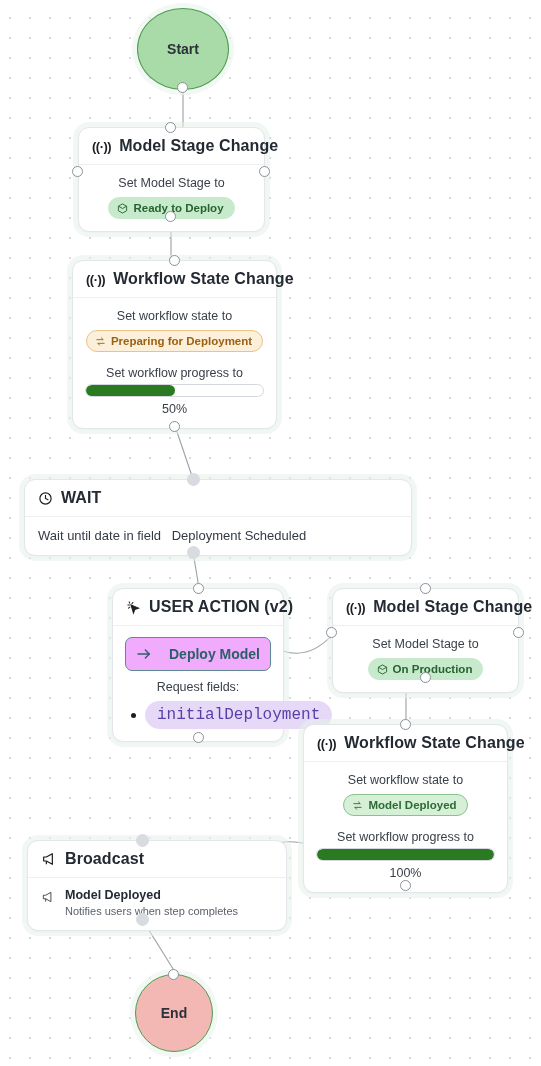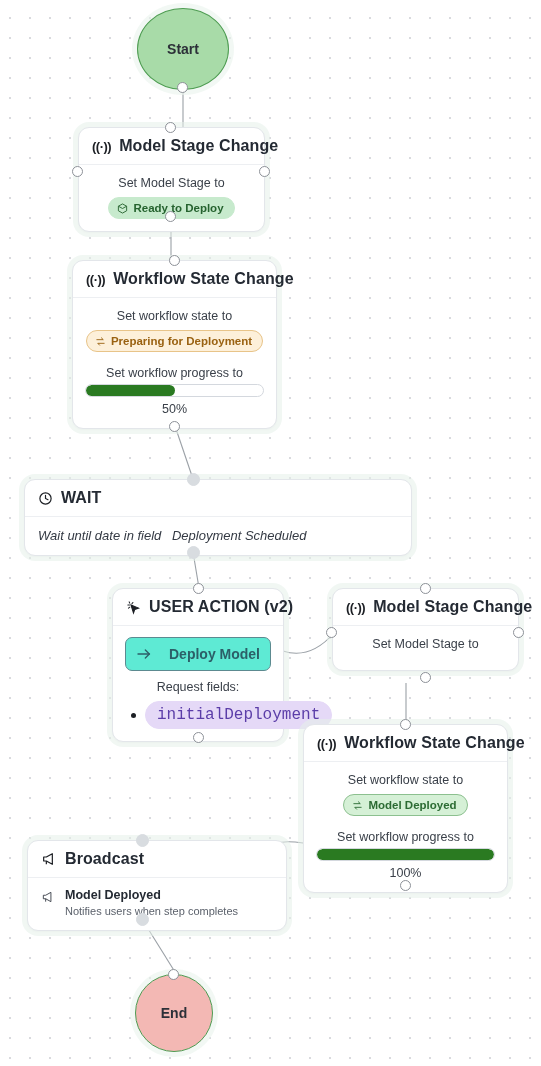--- a/index.html
+++ b/index.html
@@ -149,37 +149,36 @@
   }
   .end-circle {
     background: #f3b8b4;
     border: 1.5px solid #4e9c52;
   }
   .wait-row {
     padding: 11px 13px 12px 13px;
     font-size: 13px;
     color: #343a44;
     white-space: nowrap;
-    font-style: italic;
   }
   .wait-field {
     margin-left: 7px;
   }
   .action-btn {
     display: flex;
     align-items: center;
     justify-content: center;
     gap: 17px;
     border: 1.3px solid #5c8a90;
     border-radius: 7px;
     padding: 8px 10px;
     color: #2c5f68;
     font-size: 14px;
     font-weight: bold;
-    background: #5eead4;
+    background: #f0abfc;
     margin-bottom: 9px;
   }
   .req-title {
     font-size: 12.5px;
     color: #3a4049;
     margin-bottom: 7px;
   }
   .req-item {
     display: flex;
     align-items: center;
@@ -347,20 +346,29 @@
   <div class="handle" style="left:193px; top:583px;"></div>
   <div class="handle" style="left:193px; top:732px;"></div>
 
   <div class="node" style="left:332px; top:588px; width:187px;">
     <div class="node-head">
       <span class="icon signal-icon">((·))</span>
       <span class="node-title">Model Stage Change</span>
     </div>
     <div class="node-body">
       <div class="body-label">Set Model Stage to</div>
+      <span class="badge badge-green">
+        <span class="icon">
+          <svg width="11" height="11" viewBox="0 0 24 24" fill="none" stroke="#26632f" stroke-width="2">
+            <path d="M12 2 L21 7 L12 12 L3 7 Z"></path>
+              <path d="M3 7 L3 17 L12 22 L21 17 L21 7"></path>
+          </svg>
+        </span>
+        <span>On Production</span>
+      </span>
     </div>
   </div>
   <div class="handle" style="left:420px; top:583px;"></div>
   <div class="handle" style="left:326px; top:627px;"></div>
   <div class="handle" style="left:513px; top:627px;"></div>
   <div class="handle" style="left:420px; top:672px;"></div>
 
   <div class="node" style="left:303px; top:724px; width:205px;">
     <div class="node-head">
       <span class="icon signal-icon">((·))</span>

